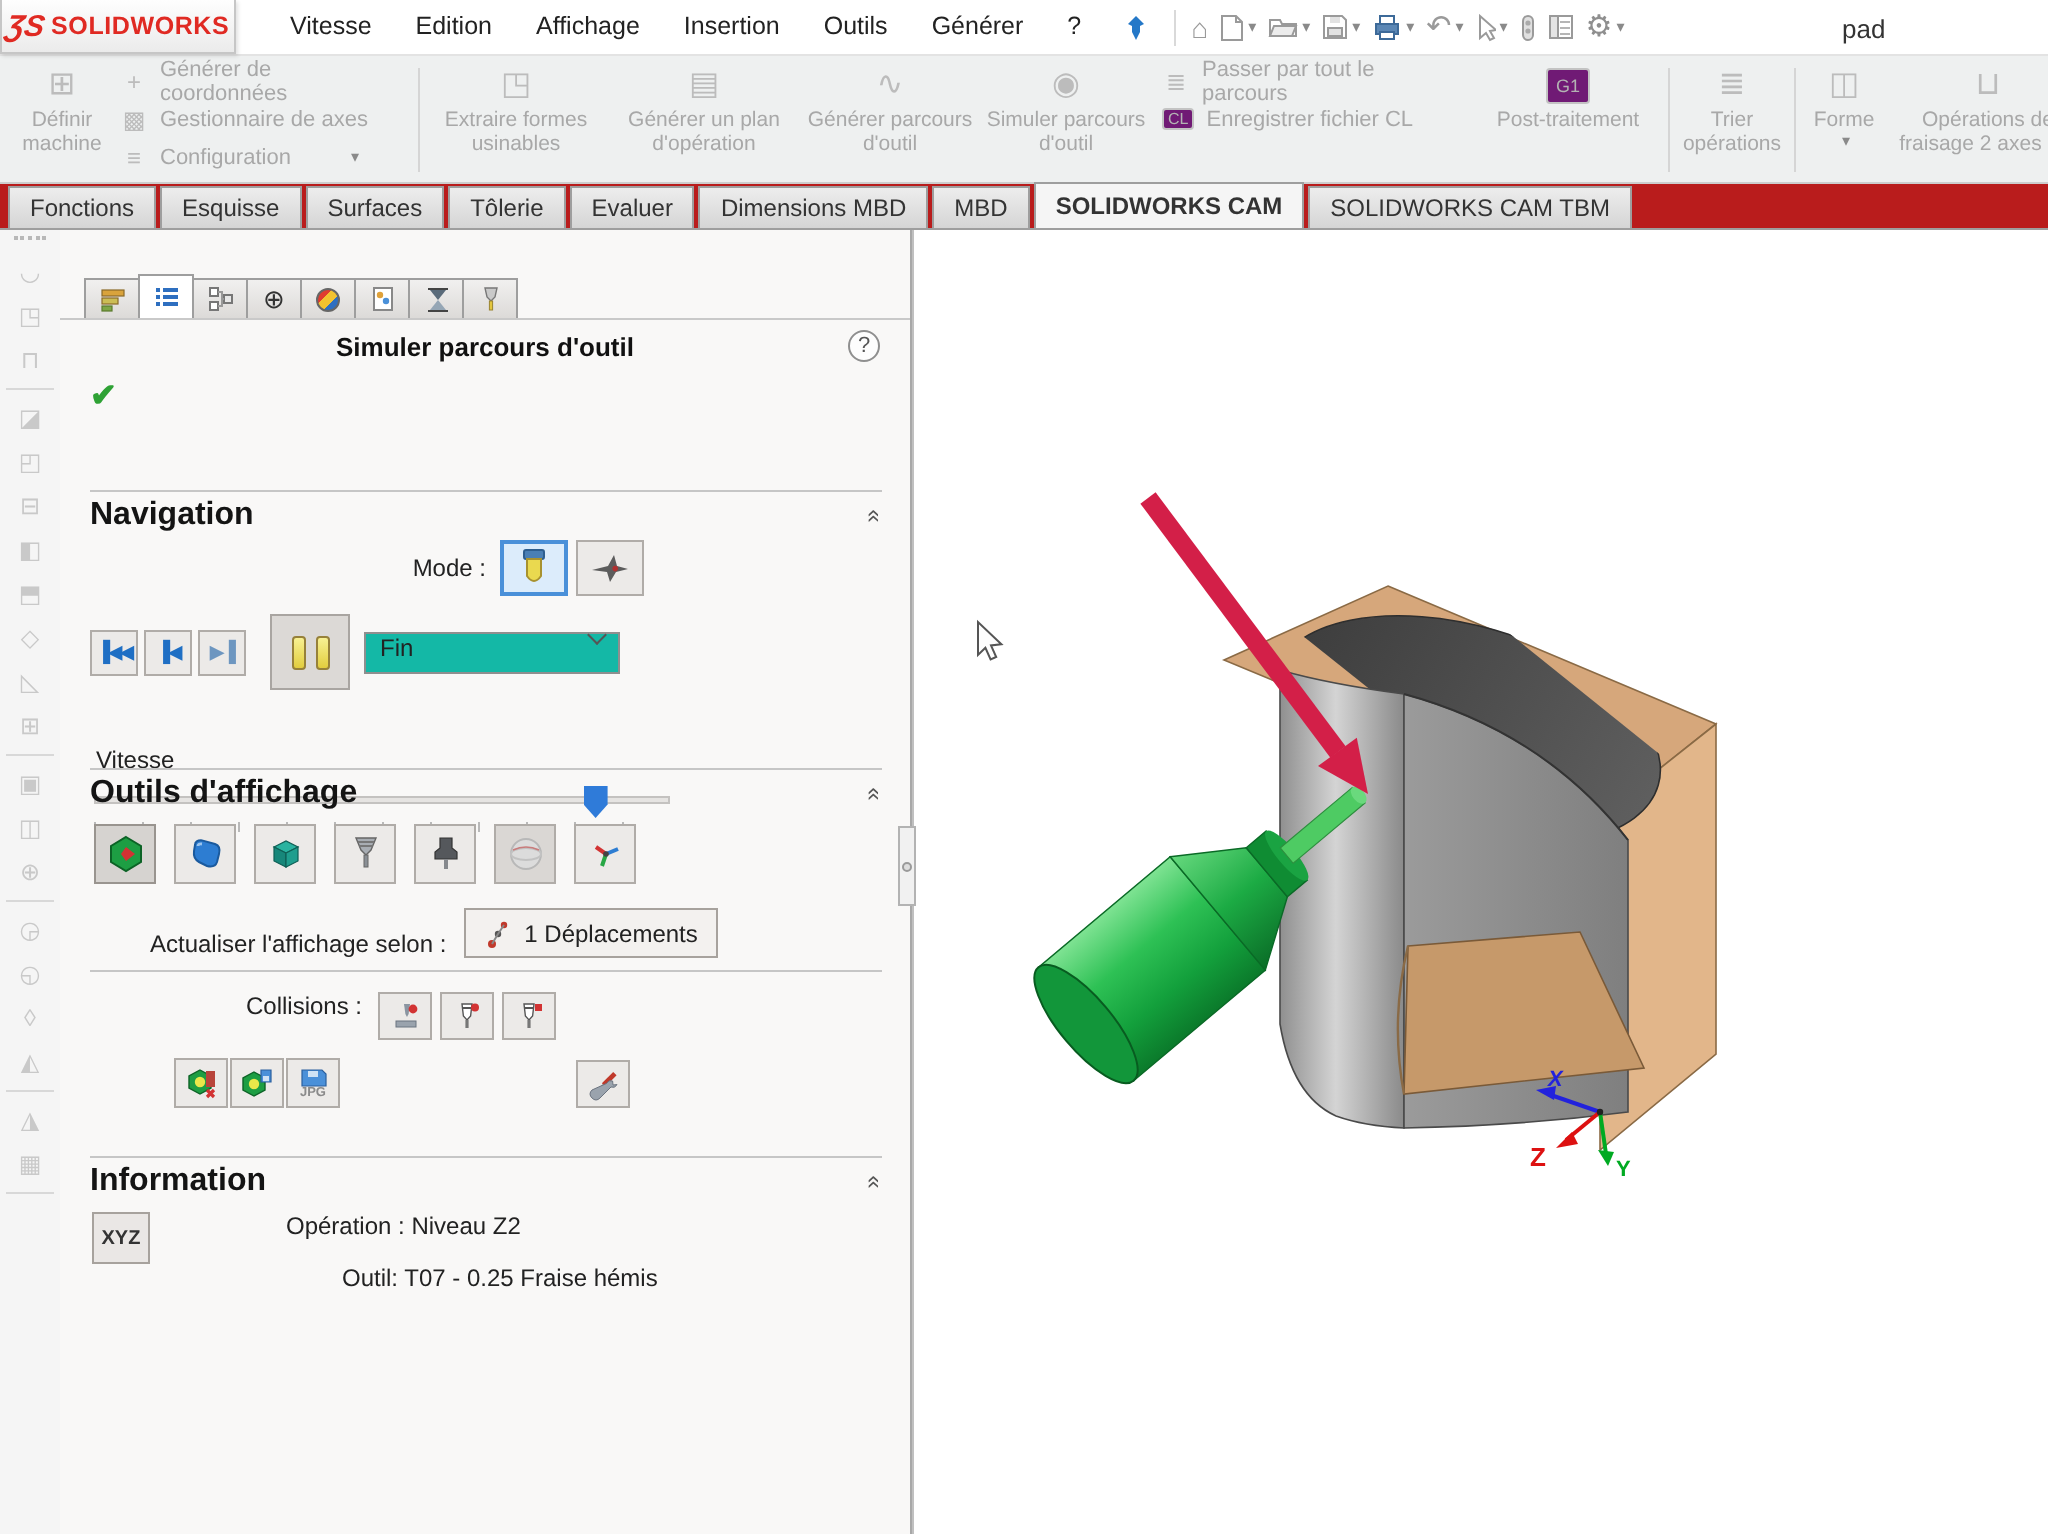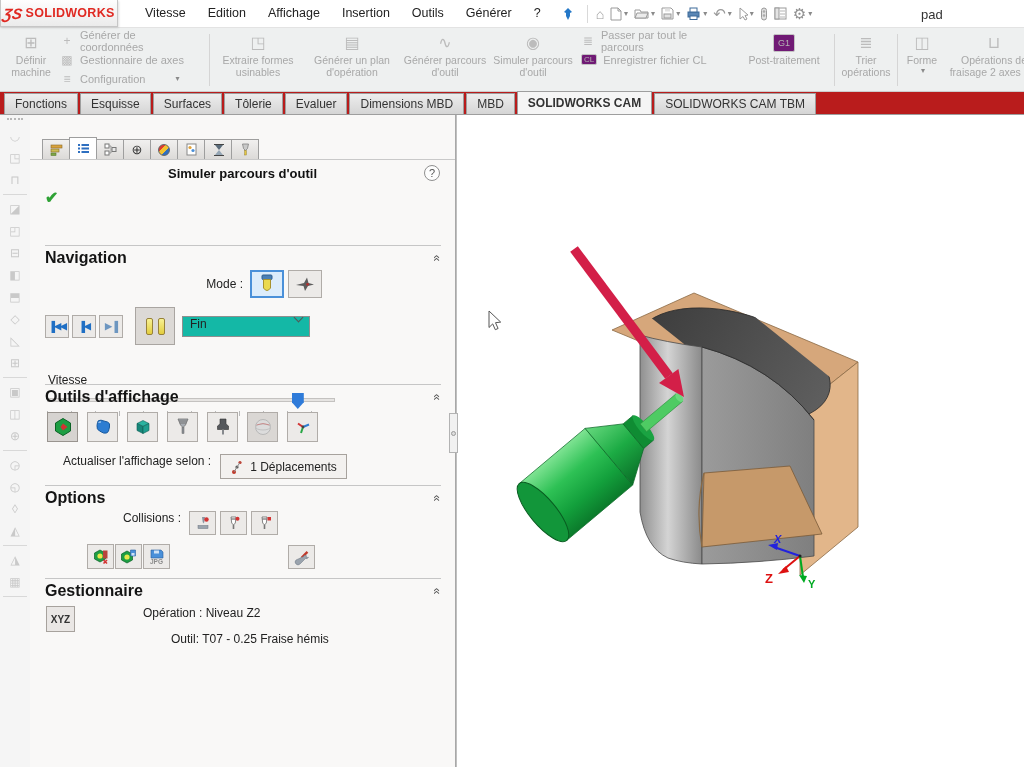--- a/index.html
+++ b/index.html
@@ -88,21 +88,21 @@
   .slider-track{position:absolute;top:6px;left:0;right:0;height:4px;background:#e6e4e2;border:1px solid #c4c2c0}
   .slider-thumb{position:absolute;top:1px;left:85%;width:12px;height:16px;background:#2f7bd9;
     clip-path:polygon(0 0,100% 0,100% 58%,50% 100%,0 58%)}
   .ticks{height:5px;margin:4px 3px 0 2px;width:288px;
     background:repeating-linear-gradient(90deg,#b9b9b9 0 1px,transparent 1px 24px)}
 
   .disp-row{display:flex;gap:9px;margin:8px 0 0 2px}
   .dbtn{width:31px;height:30px;border:1px solid #b0aca8;background:#eceae8;display:flex;align-items:center;justify-content:center}
   .dbtn.pressed{background:#d6d3d0;border-color:#99948f}
   .dbtn.disabled{background:#dad7d4}
-  .update-row{display:flex;align-items:flex-start;margin:12px 0 8px 18px;gap:9px}
+  .update-row{display:flex;align-items:flex-end;margin:12px 0 8px 30px;gap:9px}
   .update-btn{height:25px;border:1px solid #a7a29d;background:#f3f1ef;display:flex;align-items:center;gap:6px;
     padding:0 9px;font-size:12px;color:#222}
 
   .coll-row{display:flex;align-items:flex-start;margin:6px 0 0 78px;gap:4px}
   .coll-row .lbl{margin-right:4px}
   .cbtn{width:27px;height:24px;border:1px solid #b0aca8;background:#eceae8;display:flex;align-items:center;justify-content:center}
   .opt-row{display:flex;align-items:center;margin:9px 0 7px 42px}
   .obtn{width:27px;height:25px;border:1px solid #b0aca8;background:#eceae8;display:flex;flex-direction:column;
     align-items:center;justify-content:center;margin-right:1px}
   .jpg-txt{font-size:6.5px;font-weight:bold;color:#8a8a8a;line-height:6px}
@@ -491,24 +491,20 @@
               <circle cx="7" cy="8" r="1.6" fill="#555"></circle>
               <circle cx="10" cy="3.5" r="1.6" fill="#c0392b"></circle>
               <path d="M4 13 L7 8 L10 3.5" stroke="#888" fill="none"></path>
             </svg>
           <span>1 Déplacements</span>
         </span>
       </div>
     </div>
 
     <div class="section" style="top:370px">
-      <div class="sec-head">
-        <span class="sec-label">Options</span>
-        <span class="collapse">«</span>
-      </div>
       <div class="coll-row">
         <span class="lbl">Collisions :</span>
         <span class="cbtn">
           <svg width="16" height="16" viewBox="0 0 16 16">
               <rect x="3" y="10.5" width="10" height="3" fill="#9aa3ad" stroke="#6b7480" stroke-width=".5"></rect>
               <polygon points="7,2 10,2 9.3,7 8.5,8.5 7.7,7" fill="#8a95a1"></polygon>
               <circle cx="11.5" cy="4.5" r="2.2" fill="#d23333"></circle>
             </svg>
           </span>
         <span class="cbtn">
@@ -559,21 +555,21 @@
                 <rect x="8.6" y="9.5" width="1.2" height="6.5" fill="#8a8a8a"></rect>
               </g>
               <path d="M3 12 q-2 2 0 4 q2 2 4 0 l5.5 -5.5 q2 .8 3 -1.2 l-2 .2 l-.2 -2 q-2 -.8 -3 1.2 z" fill="#9aa3ad" stroke="#6b7480" stroke-width=".5"></path>
             </svg>
           </span>
       </div>
     </div>
 
     <div class="section" style="top:463px">
       <div class="sec-head">
-        <span class="sec-label">Gestionnaire</span>
+        <span class="sec-label">Information</span>
         <span class="collapse">«</span>
       </div>
       <div class="info-row">
         <span class="xyz-btn">XYZ</span>
         <div class="info-texts">
           <div>Opération : Niveau Z2</div>
           <div class="info-line2">Outil: T07 - 0.25 Fraise hémis</div>
         </div>
       </div>
     </div>

